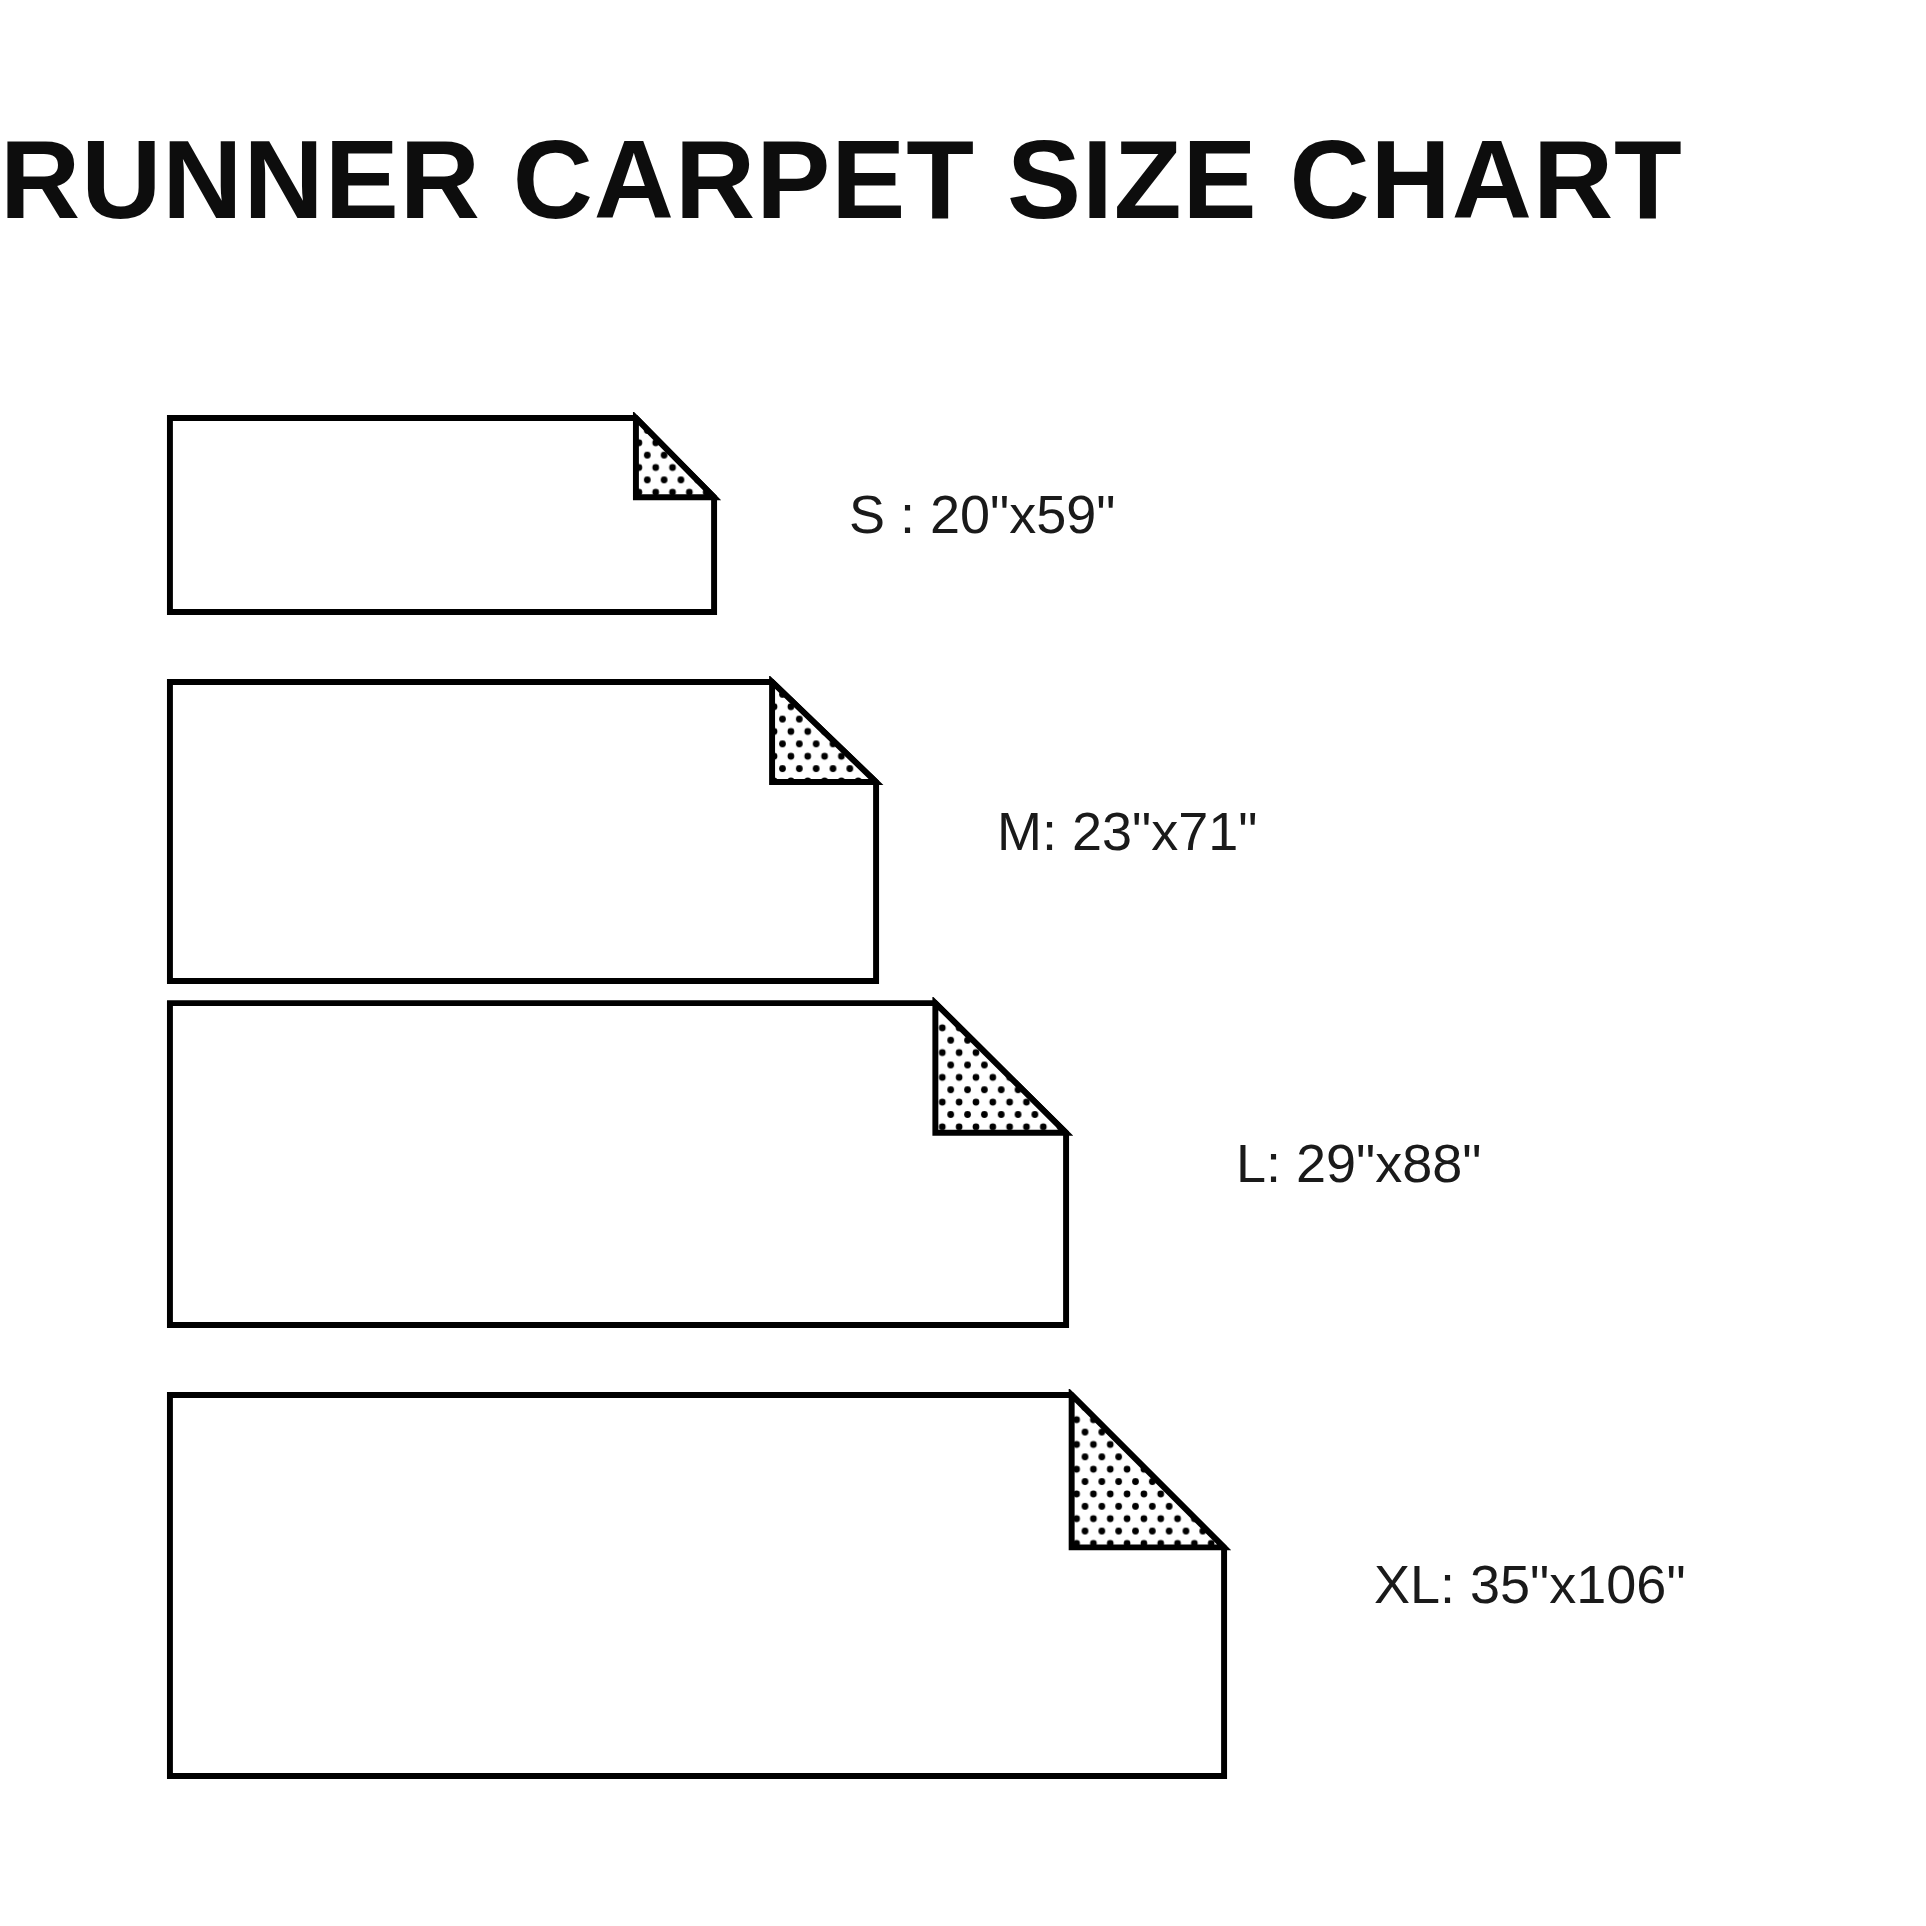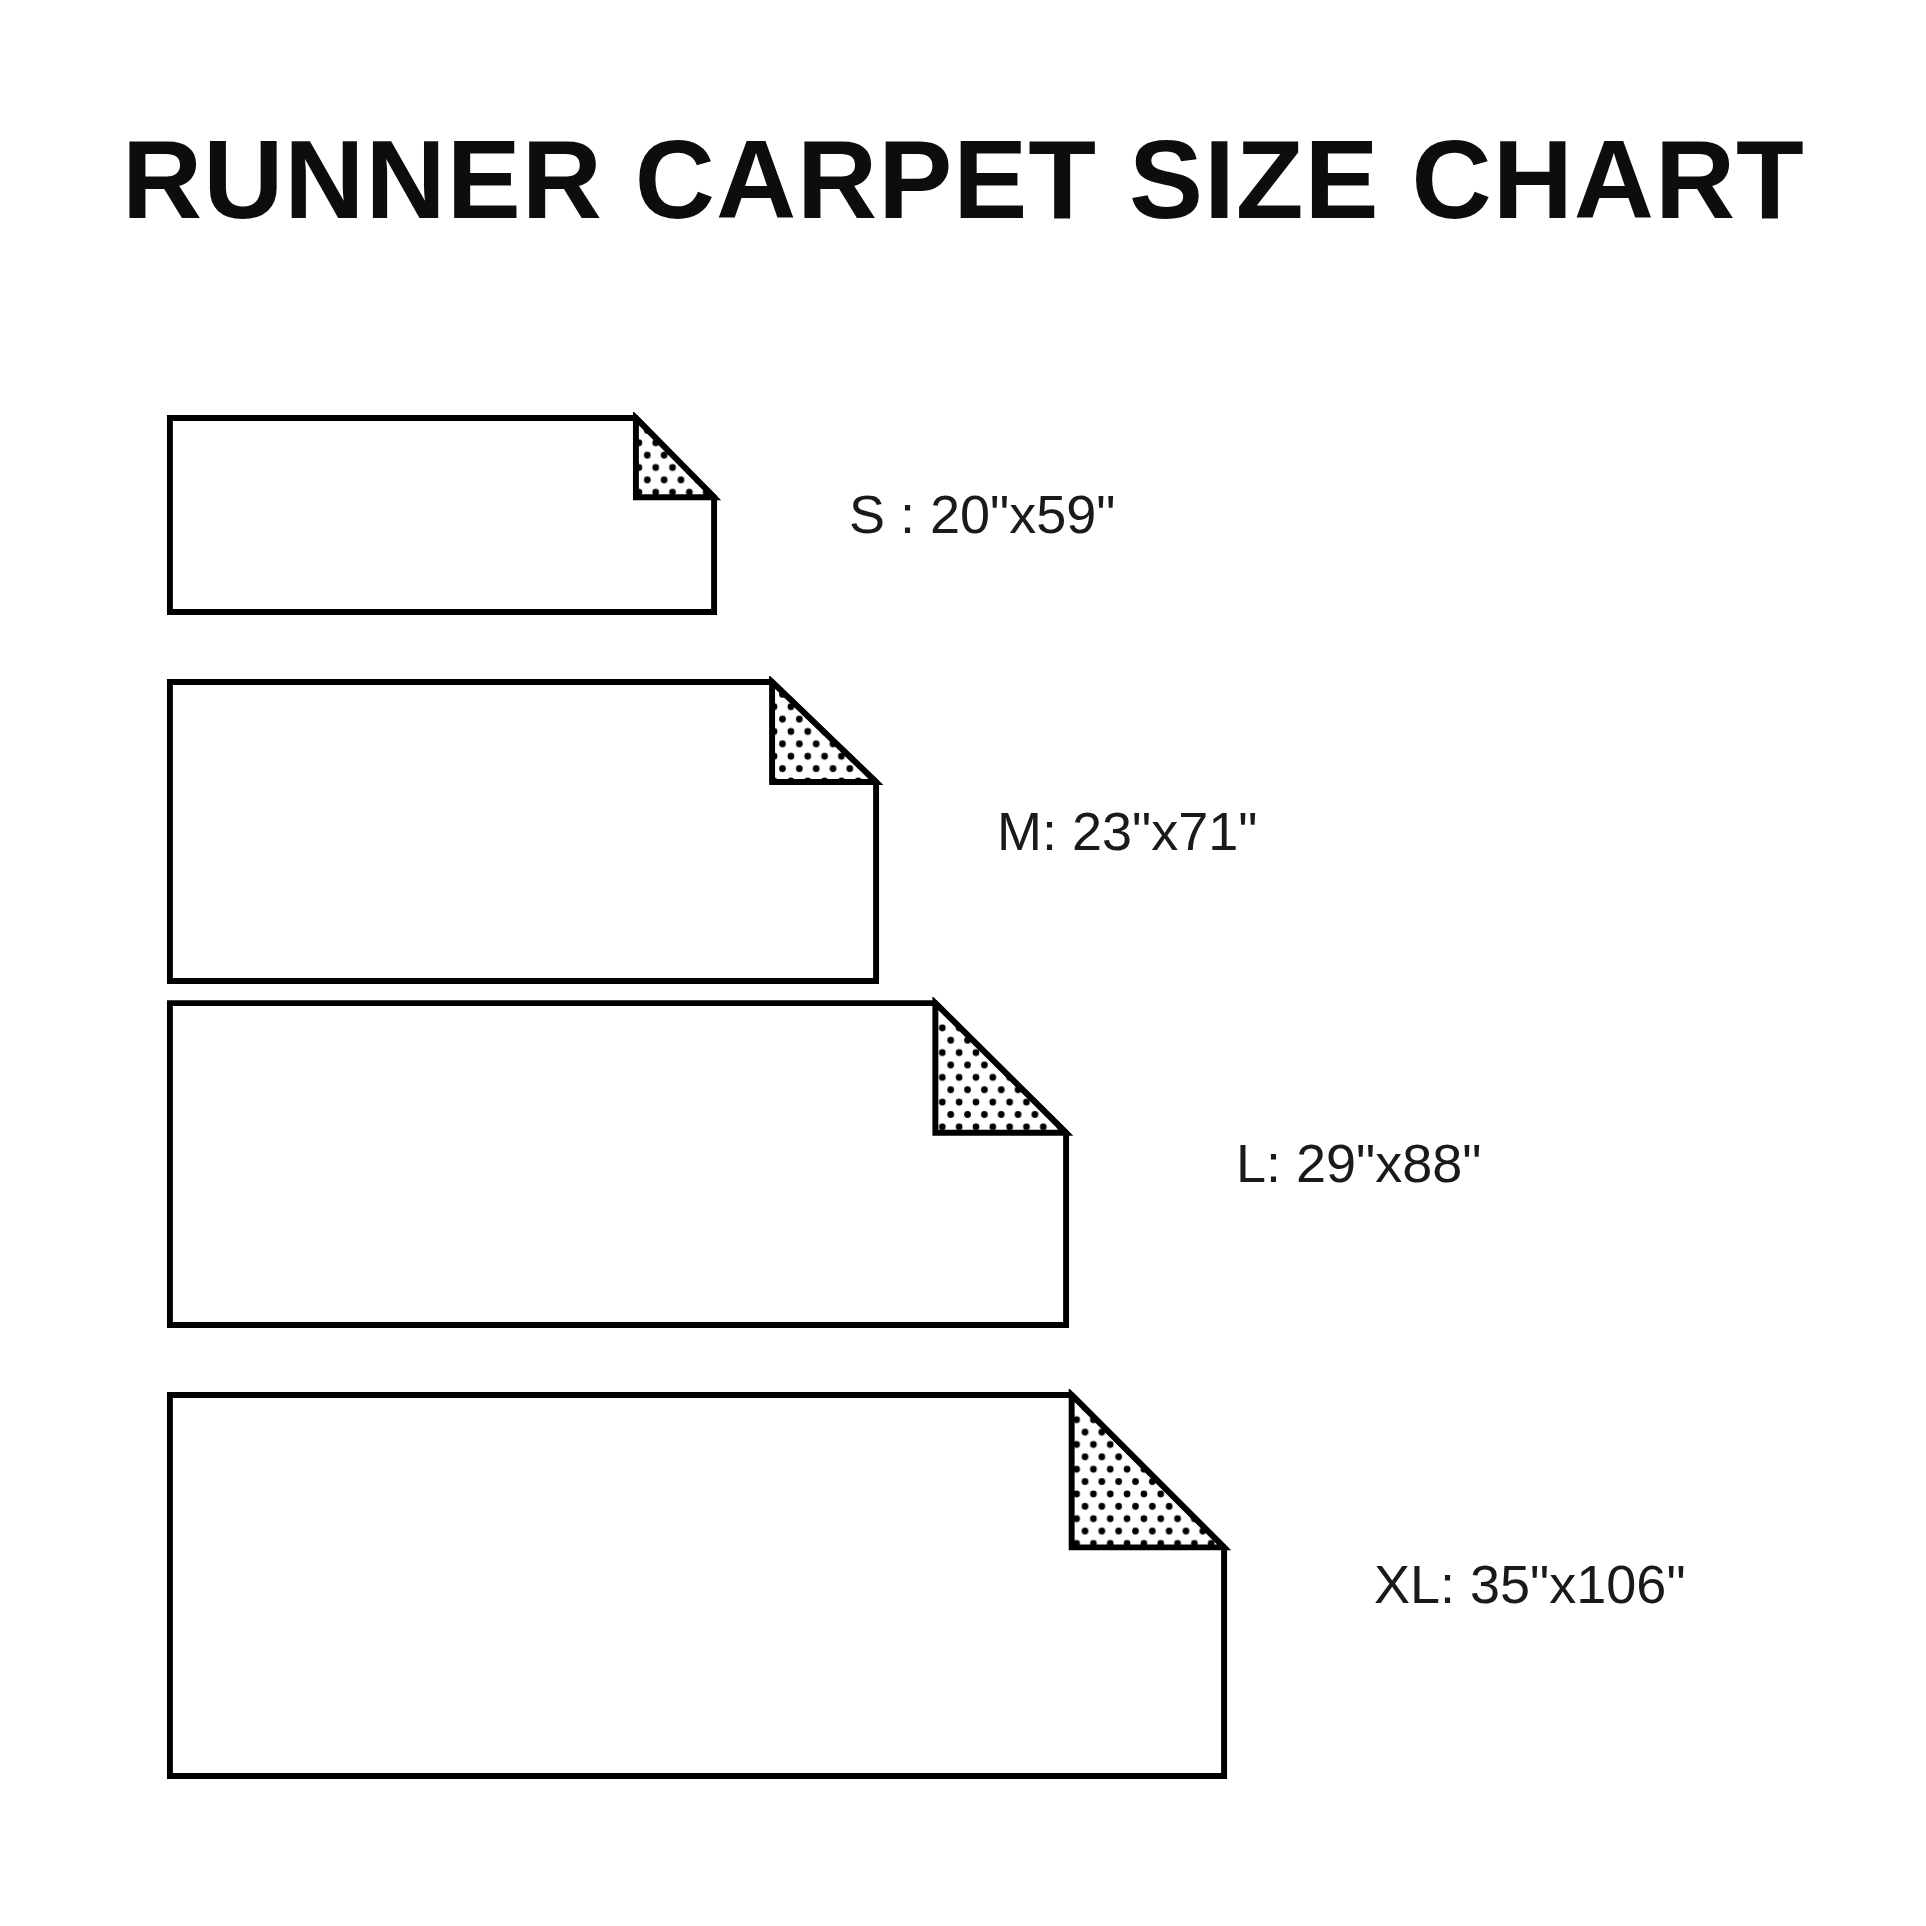--- a/index.html
+++ b/index.html
@@ -13,21 +13,21 @@
     height: 1927px;
     background: #ffffff;
     overflow: hidden;
     font-family: "Liberation Sans", sans-serif;
   }
   .title {
     position: absolute;
     left: 0;
     right: 0;
     top: 125px;
-    text-align: center;
+    text-align: left;
     font-size: 111px;
     font-weight: 900;
     letter-spacing: 1px;
     line-height: 1;
     color: #0d0d0d;
     white-space: nowrap;
   }
   svg.carpet {
     position: absolute;
     display: block;

